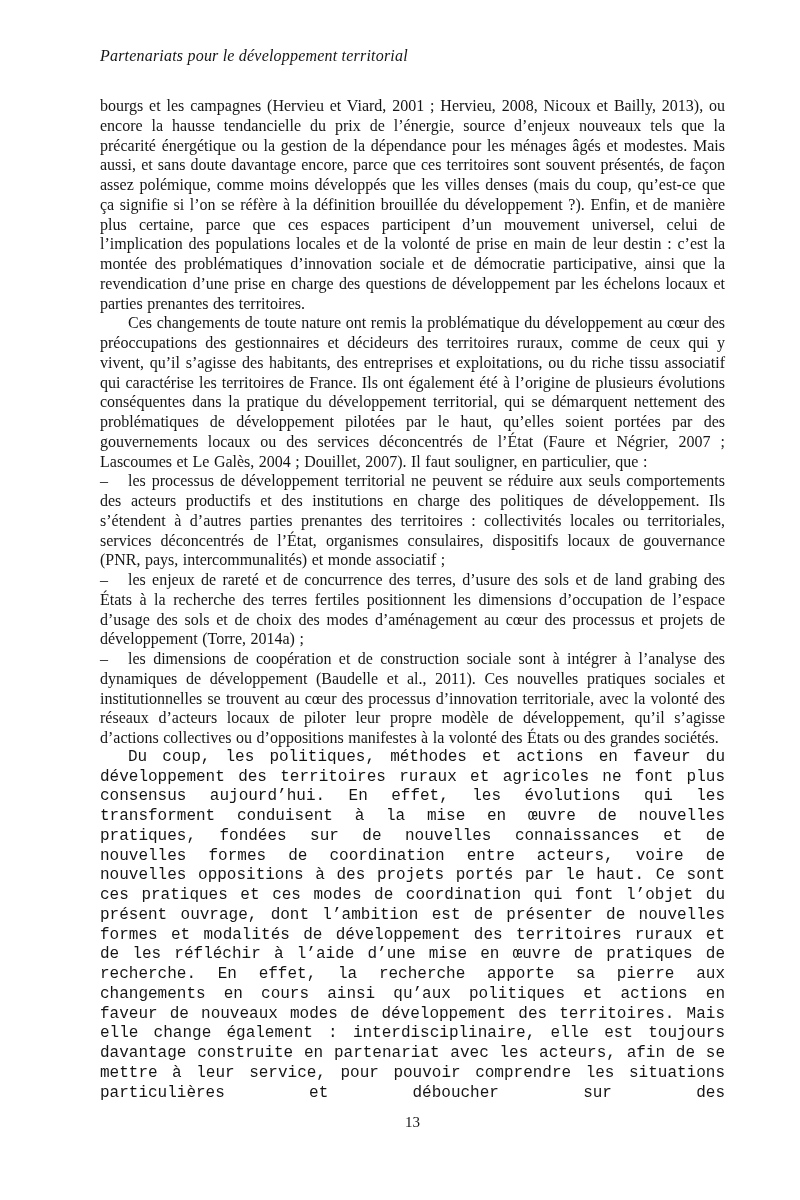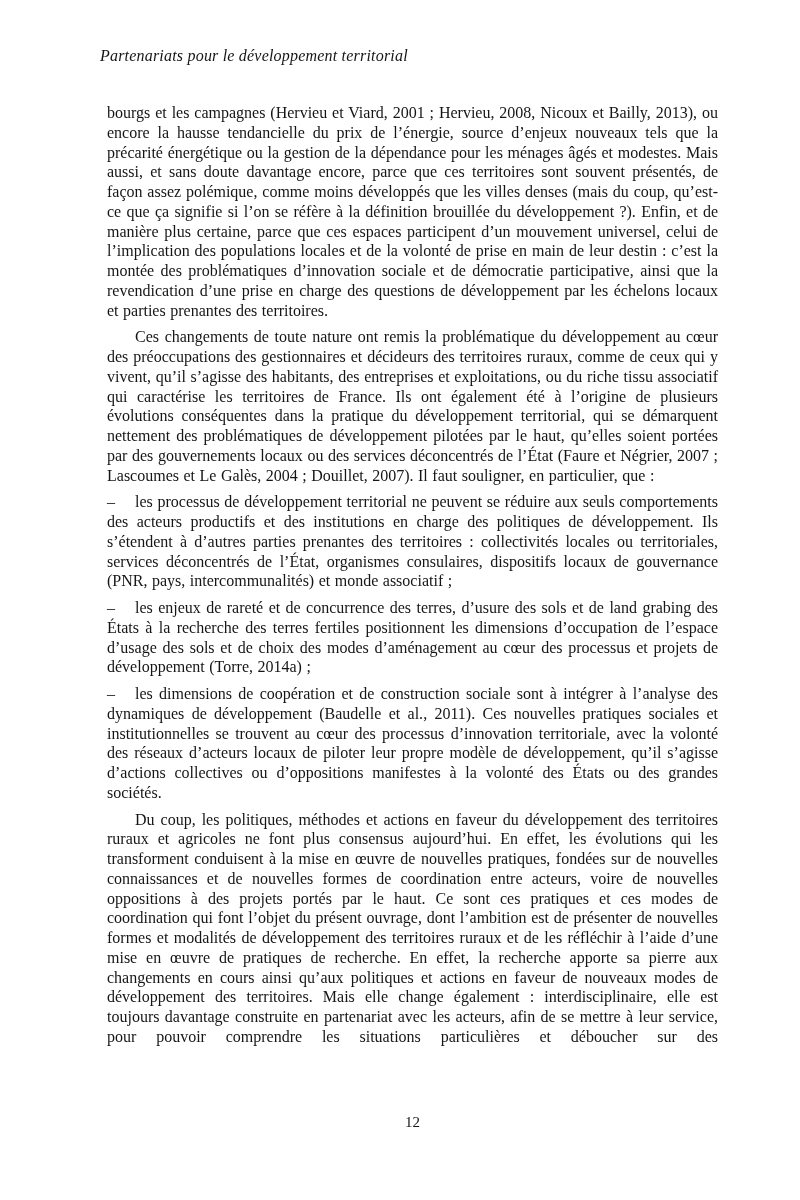--- a/index.html
+++ b/index.html
@@ -26,23 +26,23 @@
   .textblock {
     position: absolute;
     left: 100px;
     top: 96px;
     width: 625px;
     font-size: 16px;
     line-height: 19.75px;
     text-align: justify;
     word-spacing: 0.5px;
   }
-  .para { margin: 7px; padding: 0; }
+  .para { margin: 0; padding: 0; }
   .para.indent { text-indent: 28px; }
-  .para.fill-last { text-align-last: justify; }
+  .para.fill-last { text-align-last: justify; font-family: Liberation Mono, monospace; }
   .marker {
     display: inline-block;
     width: 28px;
     font-style: normal;
   }
   .it { }
   .folio {
     position: absolute;
     left: 100px;
     top: 1114px;
@@ -67,15 +67,15 @@
     <p class="para bullet"><span class="marker">–</span><span><span>les processus de développement territorial ne peuvent se réduire aux seuls comportements des acteurs productifs et des institutions en charge des politiques de développement. Ils s’étendent à d’autres parties prenantes des territoires&nbsp;: collectivités locales ou territoriales, services déconcentrés de l’État, organismes consulaires, dispositifs locaux de gouvernance (PNR, pays, intercommunalités) et monde associatif&nbsp;;</span></span></p>
 
     <p class="para bullet"><span class="marker">–</span><span><span>les enjeux de rareté et de concurrence des terres, d’usure des sols et de </span><span class="it">land grabing</span><span> des États à la recherche des terres fertiles positionnent les dimensions d’occupation de l’espace d’usage des sols et de choix des modes d’aménagement au cœur des processus et projets de développement (Torre, 2014a)&nbsp;;</span></span></p>
 
     <p class="para bullet"><span class="marker">–</span><span><span>les dimensions de coopération et de construction sociale sont à intégrer à l’analyse des dynamiques de développement (Baudelle </span><span class="it">et al.</span><span>, 2011). Ces nouvelles pratiques sociales et institutionnelles se trouvent au cœur des processus d’innovation territoriale, avec la volonté des réseaux d’acteurs locaux de piloter leur propre modèle de développement, qu’il s’agisse d’actions collectives ou d’oppositions manifestes à la volonté des États ou des grandes sociétés.</span></span></p>
 
     <p class="para indent fill-last"><span>Du coup, les politiques, méthodes et actions en faveur du développement des territoires ruraux et agricoles ne font plus consensus aujourd’hui. En effet, les évolutions qui les transforment conduisent à la mise en œuvre de nouvelles pratiques, fondées sur de nouvelles connaissances et de nouvelles formes de coordination entre acteurs, voire de nouvelles oppositions à des projets portés par le haut. Ce sont ces pratiques et ces modes de coordination qui font l’objet du présent ouvrage, dont l’ambition est de présenter de nouvelles formes et modalités de développement des territoires ruraux et de les réfléchir à l’aide d’une mise en œuvre de pratiques de recherche. En effet, la recherche apporte sa pierre aux changements en cours ainsi qu’aux politiques et actions en faveur de nouveaux modes de développement des territoires. Mais elle change également&nbsp;: interdisciplinaire, elle est toujours davantage construite en partenariat avec les acteurs, afin de se mettre à leur service, pour pouvoir comprendre les situations particulières et déboucher sur des</span></p>
 
   </div>
 
-  <div class="folio">12</div>
+  <div class="folio">13</div>
 
 </div>
 
 </body></html>

